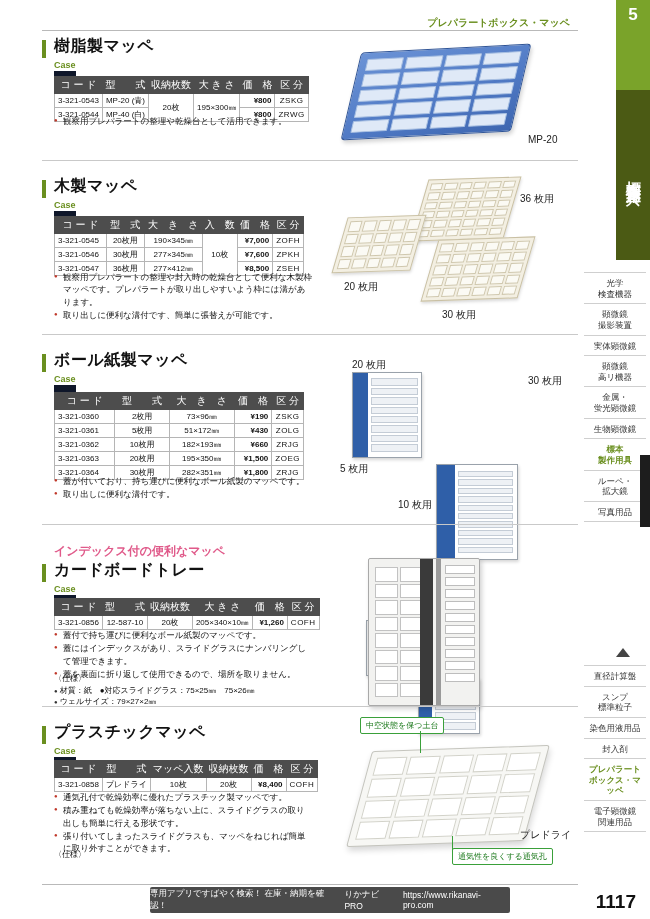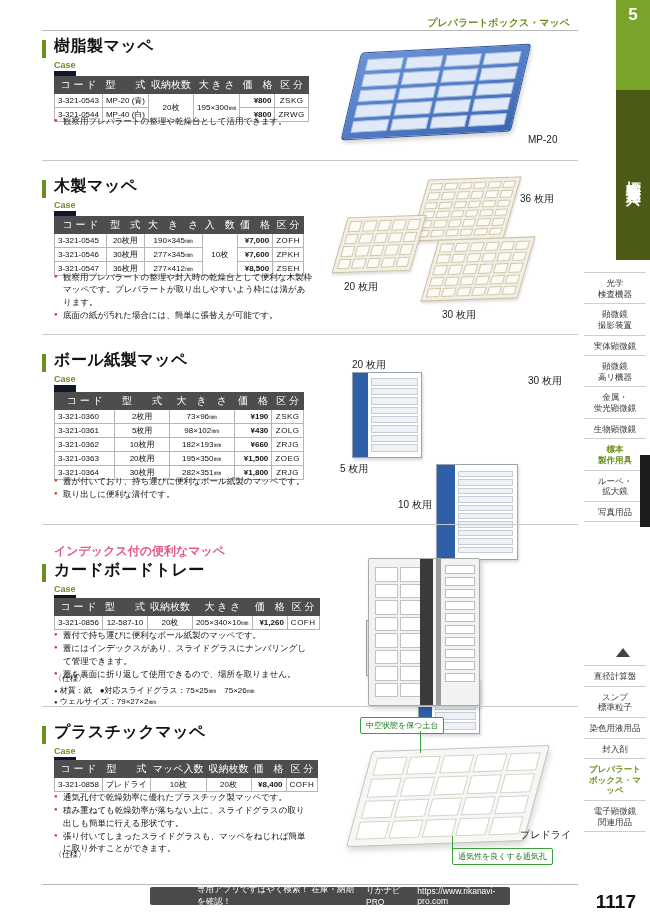--- a/index.html
+++ b/index.html
@@ -177,25 +177,24 @@
     background: #fff; font-size: 8px; padding: 2px 5px; border-radius: 2px;
     white-space: nowrap;
   }
   .callout-line { position: absolute; background: #3aa03a; }
 
   
   .footer-bar {
     position: absolute; left: 0; bottom: 10px; width: 650px; height: 22px;
   }
   .footer-inner {
-    position: absolute; left: 150px; top: 0; width: 360px; height: 18px;
+    position: absolute; left: 150px; top: 0; width: 360px; height: 26px;
     background: #4a4a4a; color: #fff; font-size: 8.5px;
     display: flex; align-items: center; justify-content: center; gap: 6px;
     border-radius: 2px;
-    padding-left: 47px;
   }
   .pagenum {
     position: absolute; right: 14px; bottom: 6px;
     font-size: 19px; font-weight: bold; color: #111;
   }
   .footer-rule { position: absolute; left: 42px; bottom: 34px; width: 536px; height: 1px; background: #b9b9b9; }
 </style>
 </head>
 <body>
 
@@ -346,21 +345,21 @@
       <td>36枚用</td>
       <td>277×412㎜</td>
       <td class="price">¥8,500</td>
       <td class="kbn">ZSEH</td>
     </tr>
   </tbody>
     </table>
 
   <ul class="bullets" style="position:absolute; left:54px; top:266px; width:258px">
     <li>観察用プレパラートの整理や封入時の乾燥台として便利な木製枠マッペです。プレパラートが取り出しやすいよう枠には溝があります。</li>
-    <li>底面の紙が汚れた場合には、簡単に張替えが可能です。</li>
+    <li>取り出しに便利な溝付です、簡単に張替えが可能です。</li>
   </ul>
 
   <div class="art" style="left:420px; top:178px">
     <div class="woodtray" style="width:92px;height:62px;grid-template-columns:repeat(6,1fr);grid-template-rows:repeat(6,1fr)">
       <i></i>
         <i></i>
         <i></i>
         <i></i>
         <i></i>
         <i></i>
@@ -480,21 +479,21 @@
     <tr>
       <td class="code">3-321-0360</td>
       <td>2枚用</td>
       <td>73×96㎜</td>
       <td class="price">¥190</td>
       <td class="kbn">ZSKG</td>
     </tr>
     <tr>
       <td class="code">3-321-0361</td>
       <td>5枚用</td>
-      <td>98×102㎜</td>
+      <td>51×172㎜</td>
       <td class="price">¥430</td>
       <td class="kbn">ZOLG</td>
     </tr>
     <tr>
       <td class="code">3-321-0362</td>
       <td>10枚用</td>
       <td>182×193㎜</td>
       <td class="price">¥660</td>
       <td class="kbn">ZRJG</td>
     </tr>

